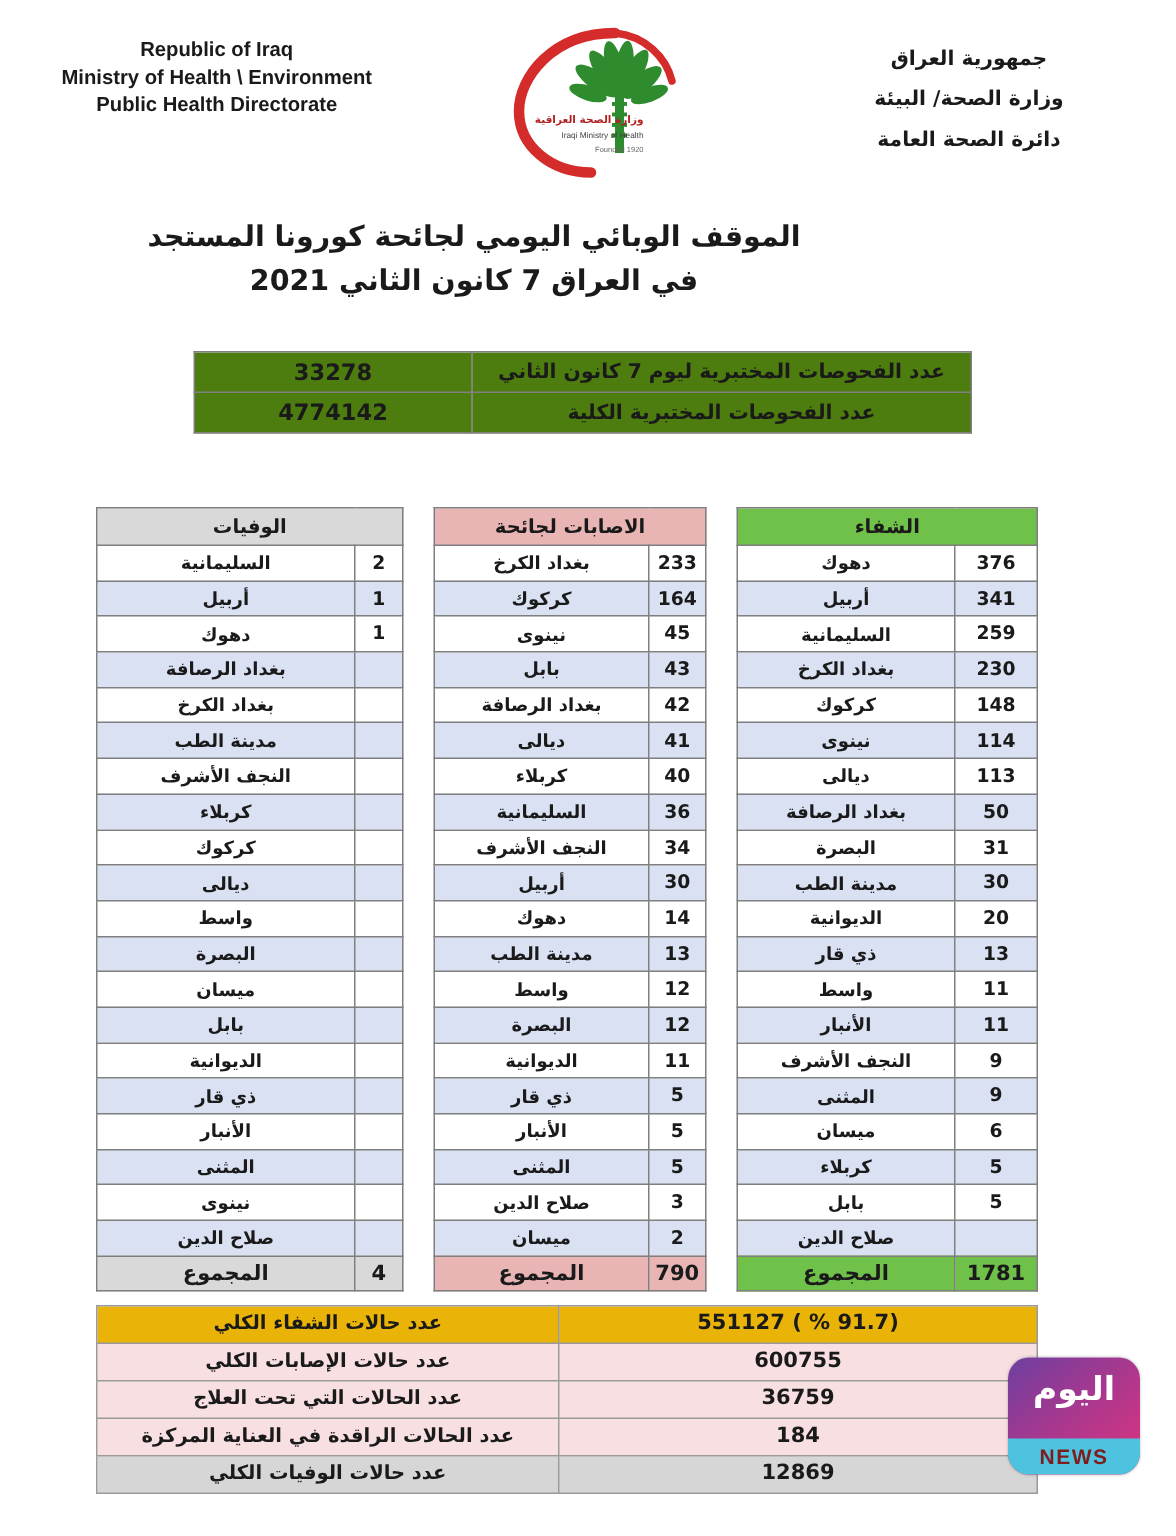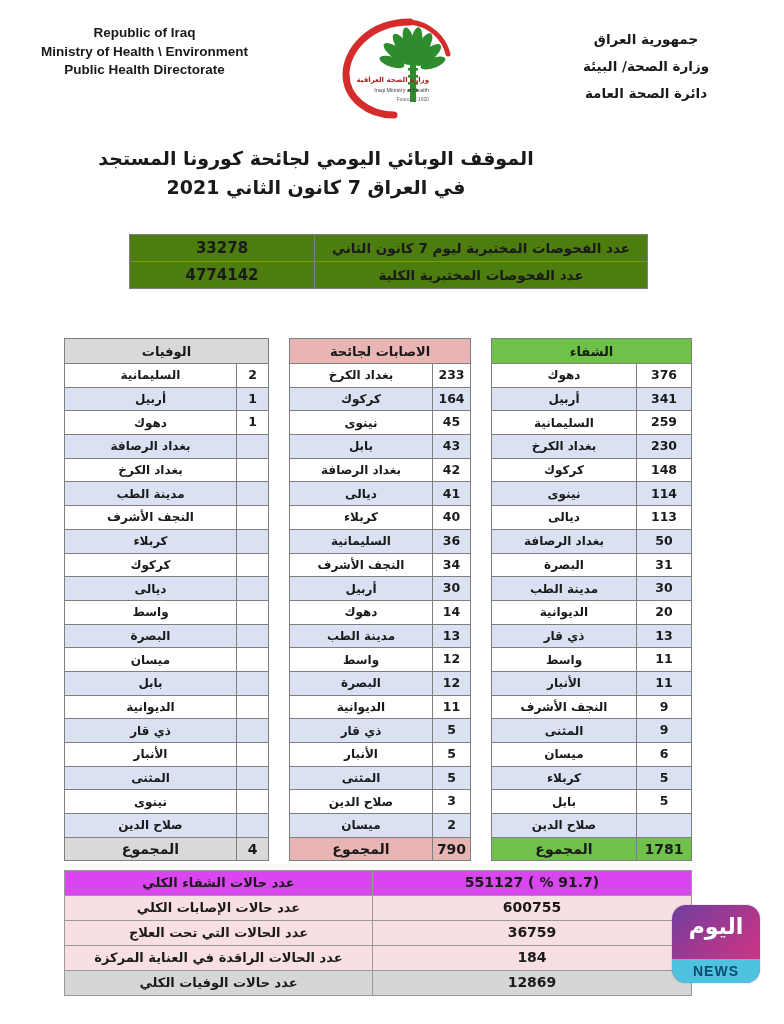--- a/index.html
+++ b/index.html
@@ -178,21 +178,21 @@
     height: 24px;
     font-family: "DejaVu Sans", sans-serif;
     font-size: 13px;
     font-weight: bold;
     text-align: center;
     vertical-align: middle;
     padding: 0 4px;
     line-height: 1.1;
   }
   .summary td.s-val { direction: ltr; font-size: 14px; }
-  .summary tr.row-green td { background: #d946ef; margin-top: 14px; }
+  .summary tr.row-green td { background: #eab308; margin-top: 14px; }
   .summary tr.row-pink td { background: #f7dfe2; margin-top: 43px; }
   .summary tr.row-gray td { background: #d6d6d6; }
 
   
   .watermark {
     position: absolute;
     top: 905px;
     left: 672px;
     width: 88px;
     height: 78px;
@@ -213,21 +213,21 @@
     direction: rtl;
     line-height: 1.1;
     letter-spacing: -1px;
   }
   .wm-bar {
     position: absolute;
     bottom: 0; left: 0;
     width: 88px;
     height: 24px;
     background: #4ec3e0;
-    color: #0c4a6e;
+    color: #7f1d1d;
     font-family: "Liberation Sans", sans-serif;
     font-size: 14px;
     font-weight: bold;
     letter-spacing: 1px;
     text-align: center;
     line-height: 24px;
     direction: ltr;
   }
 </style>
 </head>

